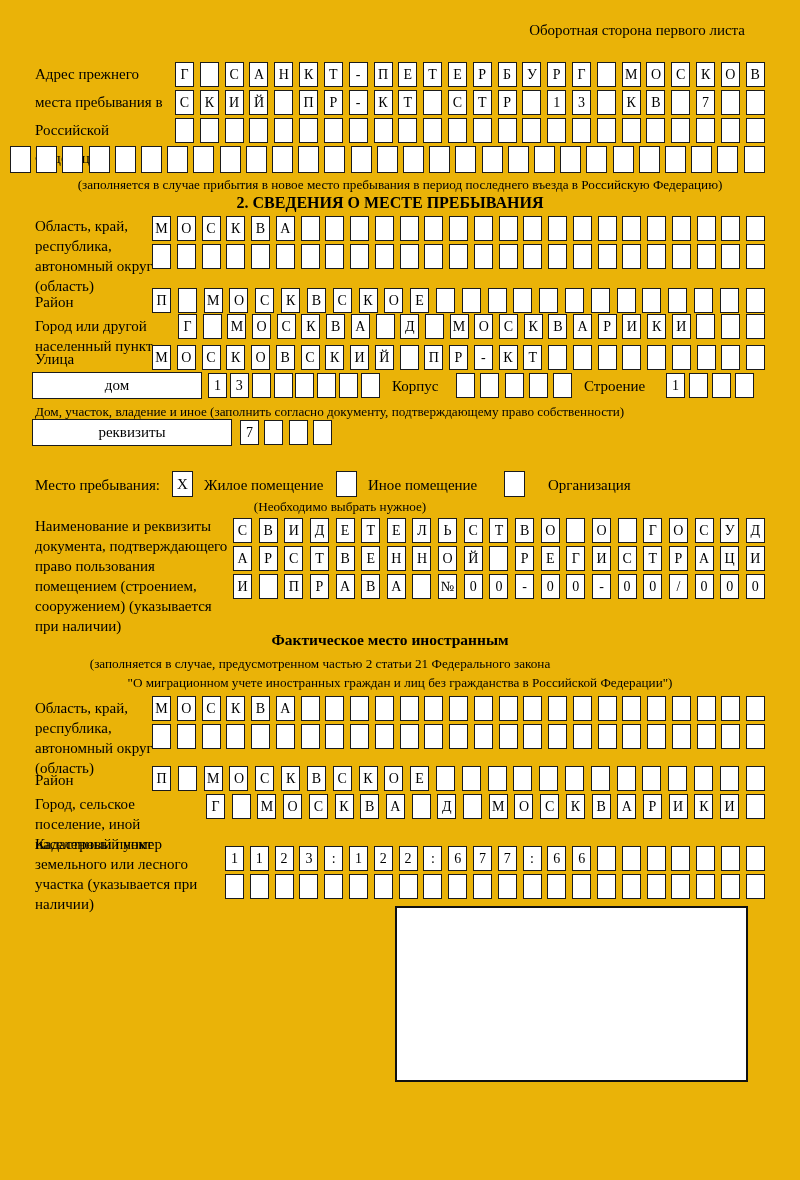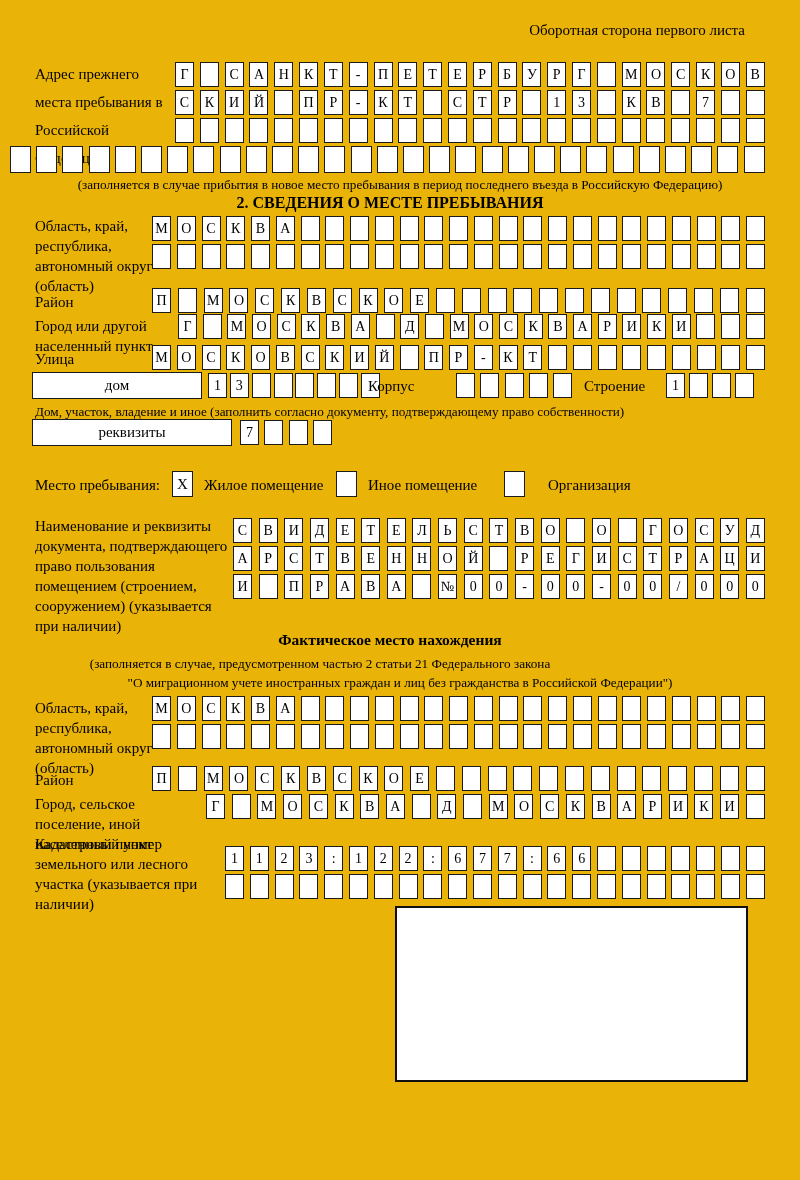--- a/index.html
+++ b/index.html
@@ -298,21 +298,21 @@
   <div class="abs boxes" style="left:208px; top:373px; width:172px;">
       <span class="box">1</span>
       <span class="box">3</span>
       <span class="box"></span>
       <span class="box"></span>
       <span class="box"></span>
       <span class="box"></span>
       <span class="box"></span>
       <span class="box"></span>
     </div>
-  <div class="abs lbl" style="left:368px; top:376px;text-align:center;">Корпус</div>
+  <div class="abs lbl" style="left:392px; top:376px;text-align:center;">Корпус</div>
   <div class="abs boxes" style="left:456px; top:373px; width:116px;">
       <span class="box"></span>
       <span class="box"></span>
       <span class="box"></span>
       <span class="box"></span>
       <span class="box"></span>
     </div>
   <div class="abs lbl" style="left:584px; top:376px;">Строение</div>
   <div class="abs boxes" style="left:666px; top:373px; width:88px;">
       <span class="box">1</span>
@@ -330,20 +330,21 @@
       <span class="box"></span>
     </div>
 
   <div class="abs lbl" style="left:35px; top:475px;">Место пребывания:</div>
   <span class="abs cbox" style="left:172px; top:471px;">X</span>
   <div class="abs lbl" style="left:204px; top:475px;">Жилое помещение</div>
   <span class="abs cbox" style="left:336px; top:471px;"></span>
   <div class="abs lbl" style="left:368px; top:475px;">Иное помещение</div>
   <span class="abs cbox" style="left:504px; top:471px;"></span>
   <div class="abs lbl" style="left:548px; top:475px;">Организация</div>
+  <div class="abs cap center" style="left:160px; top:498px; width:360px;">(Необходимо выбрать нужное)</div>
 
   <div class="abs lbl" style="left:35px; top:516px; width:200px;">Наименование и реквизиты документа, подтверждающего право пользования помещением (строением, сооружением) (указывается при наличии)</div>
   <div class="abs boxes" style="left:233px; top:518px; width:532px;">
       <span class="box">С</span>
       <span class="box">В</span>
       <span class="box">И</span>
       <span class="box">Д</span>
       <span class="box">Е</span>
       <span class="box">Т</span>
       <span class="box">Е</span>
@@ -402,21 +403,21 @@
       <span class="box">0</span>
       <span class="box">-</span>
       <span class="box">0</span>
       <span class="box">0</span>
       <span class="box">/</span>
       <span class="box">0</span>
       <span class="box">0</span>
       <span class="box">0</span>
     </div>
 
-  <div class="abs bold center" style="left:0; top:631px; width:780px; font-size:15.5px;">Фактическое место нахождения</div>
+  <div class="abs bold center" style="left:0; top:631px; width:780px; font-size:15.5px;">Фактическое место иностранным</div>
   <div class="abs cap center" style="left:0; top:655px; width:640px;">(заполняется в случае, предусмотренном частью 2 статьи 21 Федерального закона</div>
   <div class="abs cap center" style="left:0; top:674px; width:800px;">"О миграционном учете иностранных граждан и лиц без гражданства в Российской Федерации")</div>
 
   <div class="abs lbl" style="left:35px; top:698px; width:136px;">Область, край, республика, автономный округ (область)</div>
   <div class="abs boxes" style="left:152px; top:696px; width:613px;">
       <span class="box">М</span>
       <span class="box">О</span>
       <span class="box">С</span>
       <span class="box">К</span>
       <span class="box">В</span>

